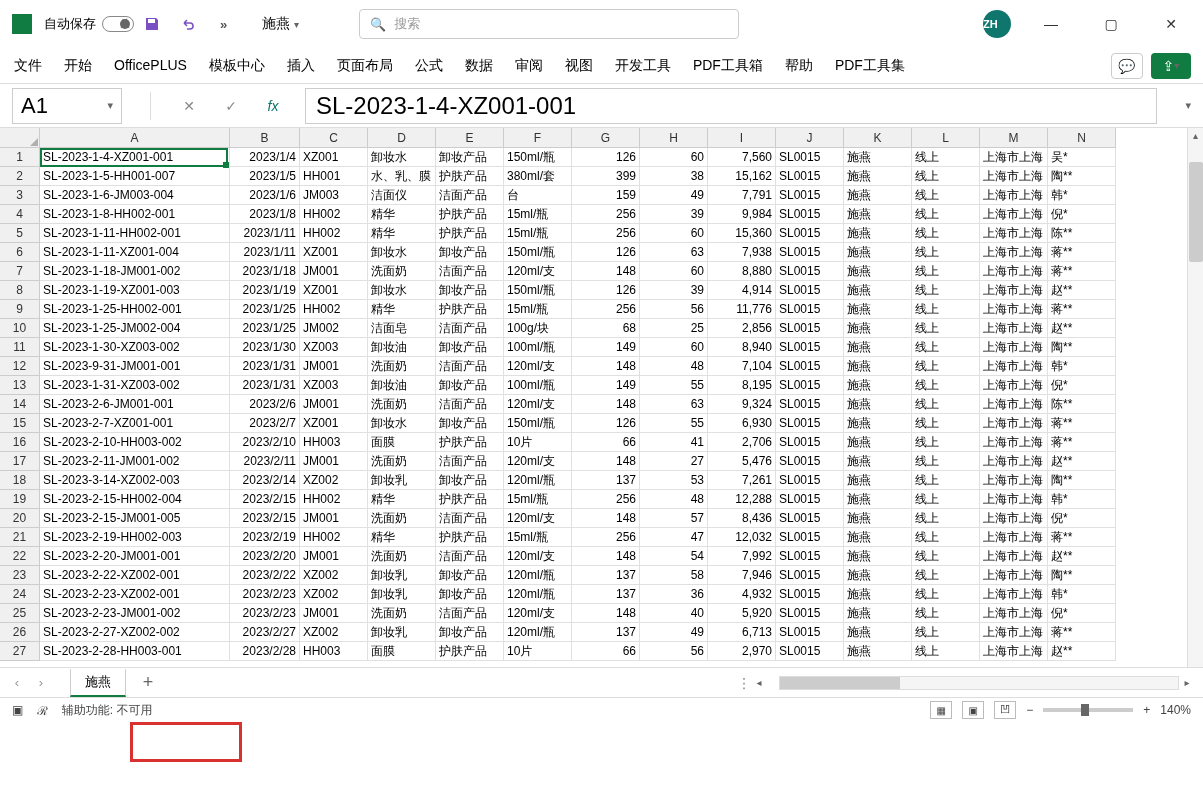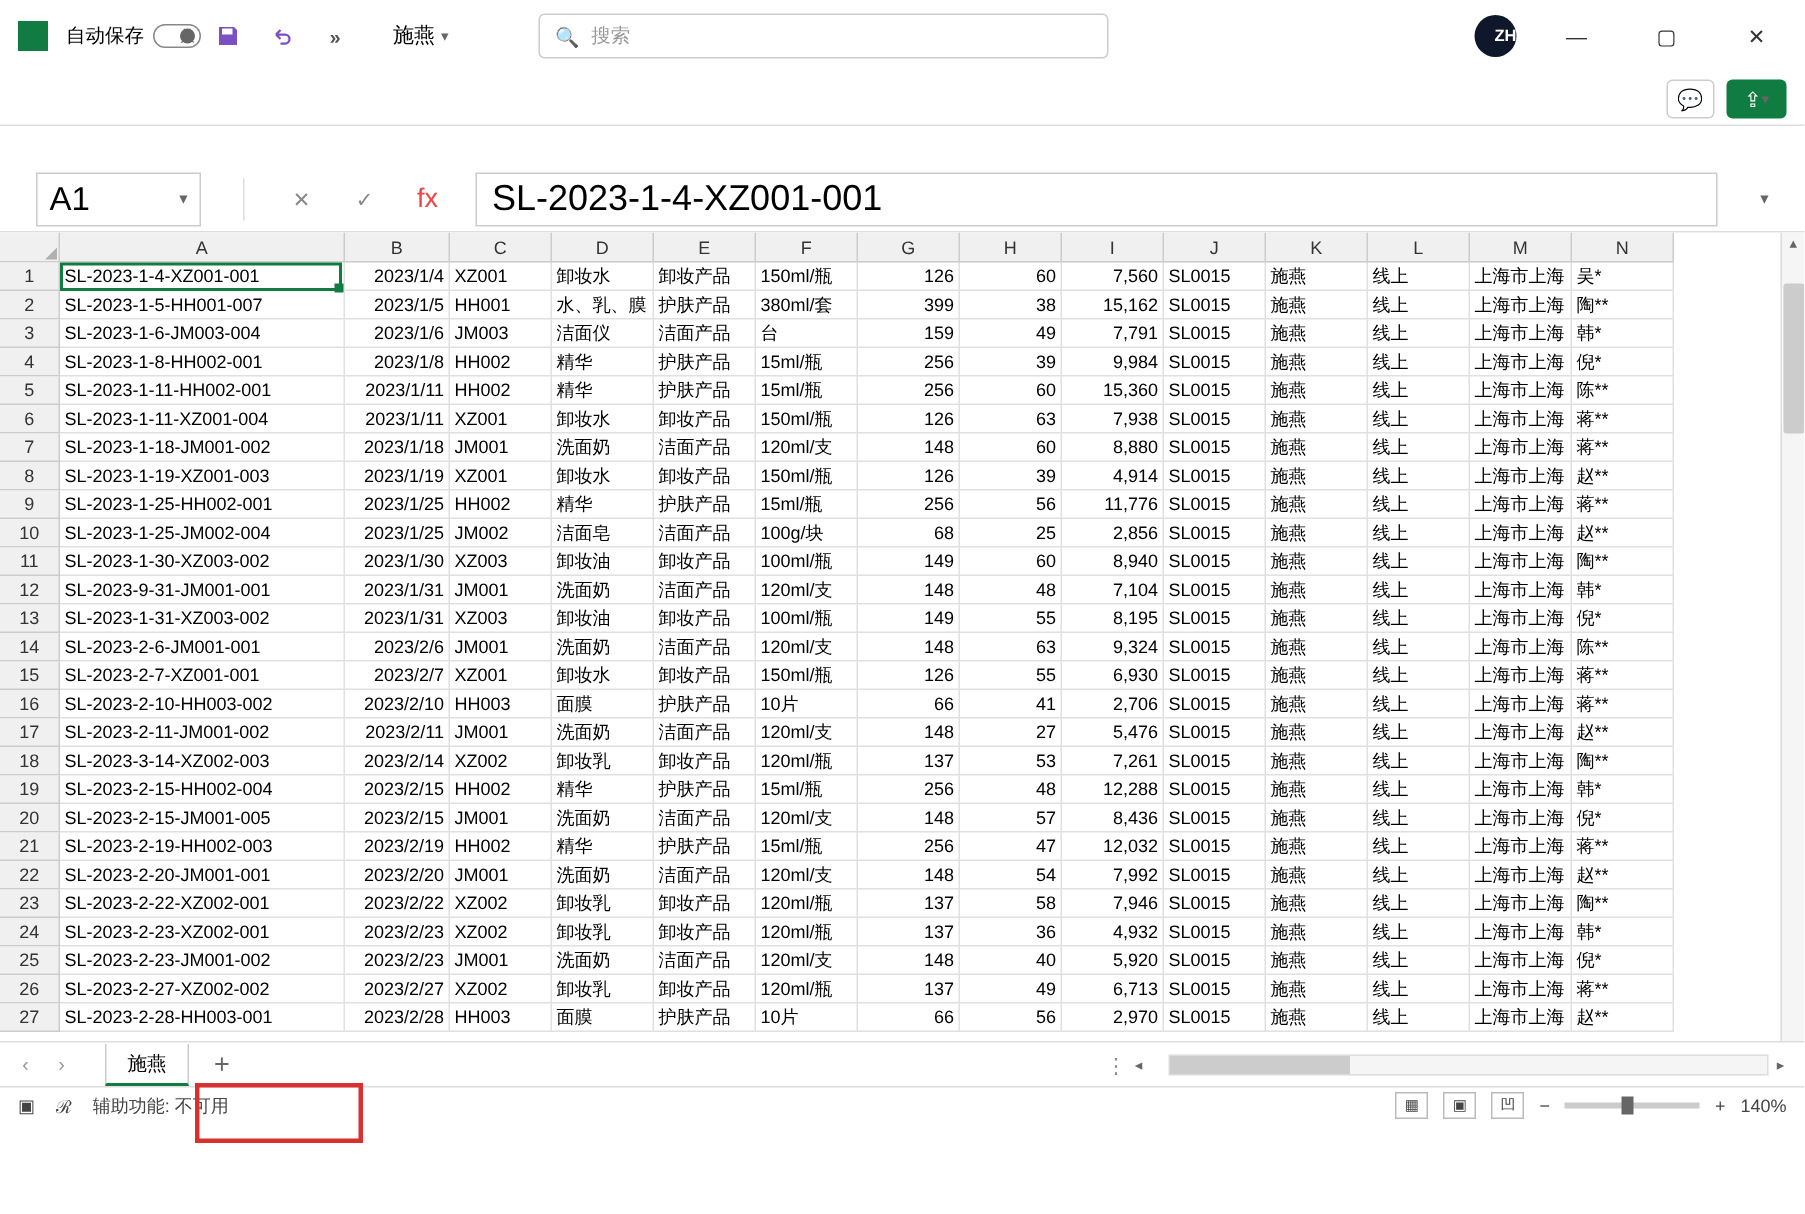--- a/index.html
+++ b/index.html
@@ -10,33 +10,33 @@
 .toggle { width: 32px; height: 16px; border-radius: 8px; border: 1px solid #888; display: flex; align-items: center; padding: 0 3px; font-size: 10px; color: #666; justify-content: flex-end; }
 .toggle::before { content: ""; width: 10px; height: 10px; border-radius: 50%; background: #666; position: absolute; margin-left: -18px; }
 .tb-btn { width: 28px; height: 28px; display: flex; align-items: center; justify-content: center; margin: 0 4px; border-radius: 4px; }
 .save-icon svg { width: 16px; height: 16px; }
 .undo-icon svg { width: 16px; height: 16px; }
 .overflow-icon { font-weight: bold; color: #555; letter-spacing: 1px; }
 .doc-name { margin-left: 20px; font-size: 14px; display: flex; align-items: center; gap: 4px; }
 .chevron-down { font-size: 10px; color: #666; }
 .searchbox { margin-left: 60px; width: 380px; height: 30px; border: 1px solid #ccc; border-radius: 4px; display: flex; align-items: center; padding: 0 10px; gap: 8px; color: #999; font-size: 13px; }
 .win-controls { margin-left: auto; display: flex; align-items: center; gap: 20px; }
-.avatar { width: 28px; height: 28px; border-radius: 50%; background: #0f172a; color: #fff; display: flex; align-items: center; justify-content: flex-end; font-size: 11px; font-weight: bold; }
+.avatar { width: 28px; height: 28px; border-radius: 50%; background: #0f766e; color: #fff; display: flex; align-items: center; justify-content: flex-start; font-size: 11px; font-weight: bold; }
 .win-btn { width: 40px; height: 32px; display: flex; align-items: center; justify-content: center; font-size: 14px; color: #333; }
 .ribbon-tabs { display: flex; align-items: center; height: 36px; padding: 0 12px; border-bottom: 1px solid #ddd; gap: 18px; font-size: 14px; }
 .ribbon-tab { padding: 6px 2px; cursor: pointer; }
 .ribbon-right { margin-left: auto; display: flex; gap: 8px; align-items: center; }
 .comment-btn { width: 32px; height: 26px; border: 1px solid #ccc; border-radius: 4px; display: flex; align-items: center; justify-content: center; }
 .share-btn { width: 40px; height: 26px; background: #107c41; border-radius: 4px; display: flex; align-items: center; justify-content: center; color: #fff; }
-.formulabar { display: flex; align-items: center; height: 44px; padding: 4px 24px; border-bottom: 1px solid #ddd; gap: 22px; margin-top: 27px; }
+.formulabar { display: flex; align-items: center; height: 44px; padding: 4px 12px; border-bottom: 1px solid #ddd; gap: 22px; }
 .namebox { width: 110px; height: 36px; border: 1px solid #ccc; font-size: 22px; padding: 0 8px; display: flex; align-items: center; justify-content: space-between; background: #fff; }
 .namebox-dd { font-size: 11px; color: #666; }
 .fb-sep { width: 1px; height: 28px; background: #ddd; margin: 0 6px; }
 .fb-btn { width: 20px; height: 20px; display: flex; align-items: center; justify-content: center; color: #888; font-size: 14px; }
-.fx { font-size: 18px; color: #ef4444; }
+.fx { font-style: italic; font-size: 14px; color: #0f766e; }
 .formula-input { flex: 1; height: 36px; border: 1px solid #ccc; padding: 0 10px; font-size: 24px; display: flex; align-items: center; background: #fff; }
 .fb-expand { font-size: 11px; color: #666; margin-left: 6px; }
 .grid-area { position: relative; height: 540px; overflow: hidden; border-bottom: 1px solid #ddd; }
 .col-headers { display: flex; position: sticky; top: 0; background: #fff; }
 .corner { width: 40px; height: 20px; border-right: 1px solid #ccc; border-bottom: 1px solid #ccc; background: #f0f0f0; display: flex; align-items: flex-end; justify-content: flex-end; }
 .corner::after { content: ""; border-style: solid; border-width: 0 0 8px 8px; border-color: transparent transparent #b0b0b0 transparent; margin: 0 1px 1px 0; }
 .col-h { height: 20px; border-right: 1px solid #ccc; border-bottom: 1px solid #ccc; background: #f0f0f0; text-align: center; font-size: 12px; line-height: 20px; color: #333; }
 .grid-body { position: relative; }
 .grid-row { display: flex; height: 19px; }
 .row-h { width: 40px; border-right: 1px solid #ccc; border-bottom: 1px solid #ccc; background: #f0f0f0; text-align: center; font-size: 12px; line-height: 19px; color: #333; flex-shrink: 0; }
@@ -98,20 +98,36 @@
     <div class="avatar">
         <span>ZH</span>
       </div>
     <div class="win-btn">—</div>
     <div class="win-btn">▢</div>
     <div class="win-btn">✕</div>
   </div>
 </div>
 
 <div class="ribbon-tabs">
+  <div id="ribbon-container" style="display:flex;gap:18px;">
+      <div class="ribbon-tab">文件</div>
+      <div class="ribbon-tab">开始</div>
+      <div class="ribbon-tab">OfficePLUS</div>
+      <div class="ribbon-tab">模板中心</div>
+      <div class="ribbon-tab">插入</div>
+      <div class="ribbon-tab">页面布局</div>
+      <div class="ribbon-tab">公式</div>
+      <div class="ribbon-tab">数据</div>
+      <div class="ribbon-tab">审阅</div>
+      <div class="ribbon-tab">视图</div>
+      <div class="ribbon-tab">开发工具</div>
+      <div class="ribbon-tab">PDF工具箱</div>
+      <div class="ribbon-tab">帮助</div>
+      <div class="ribbon-tab">PDF工具集</div>
+    </div>
   <div class="ribbon-right">
     <div class="comment-btn">
       <span>💬</span>
     </div>
     <div class="share-btn">
       <span>⇪</span>
         <span class="chevron-down">▾</span>
     </div>
   </div>
 </div>

